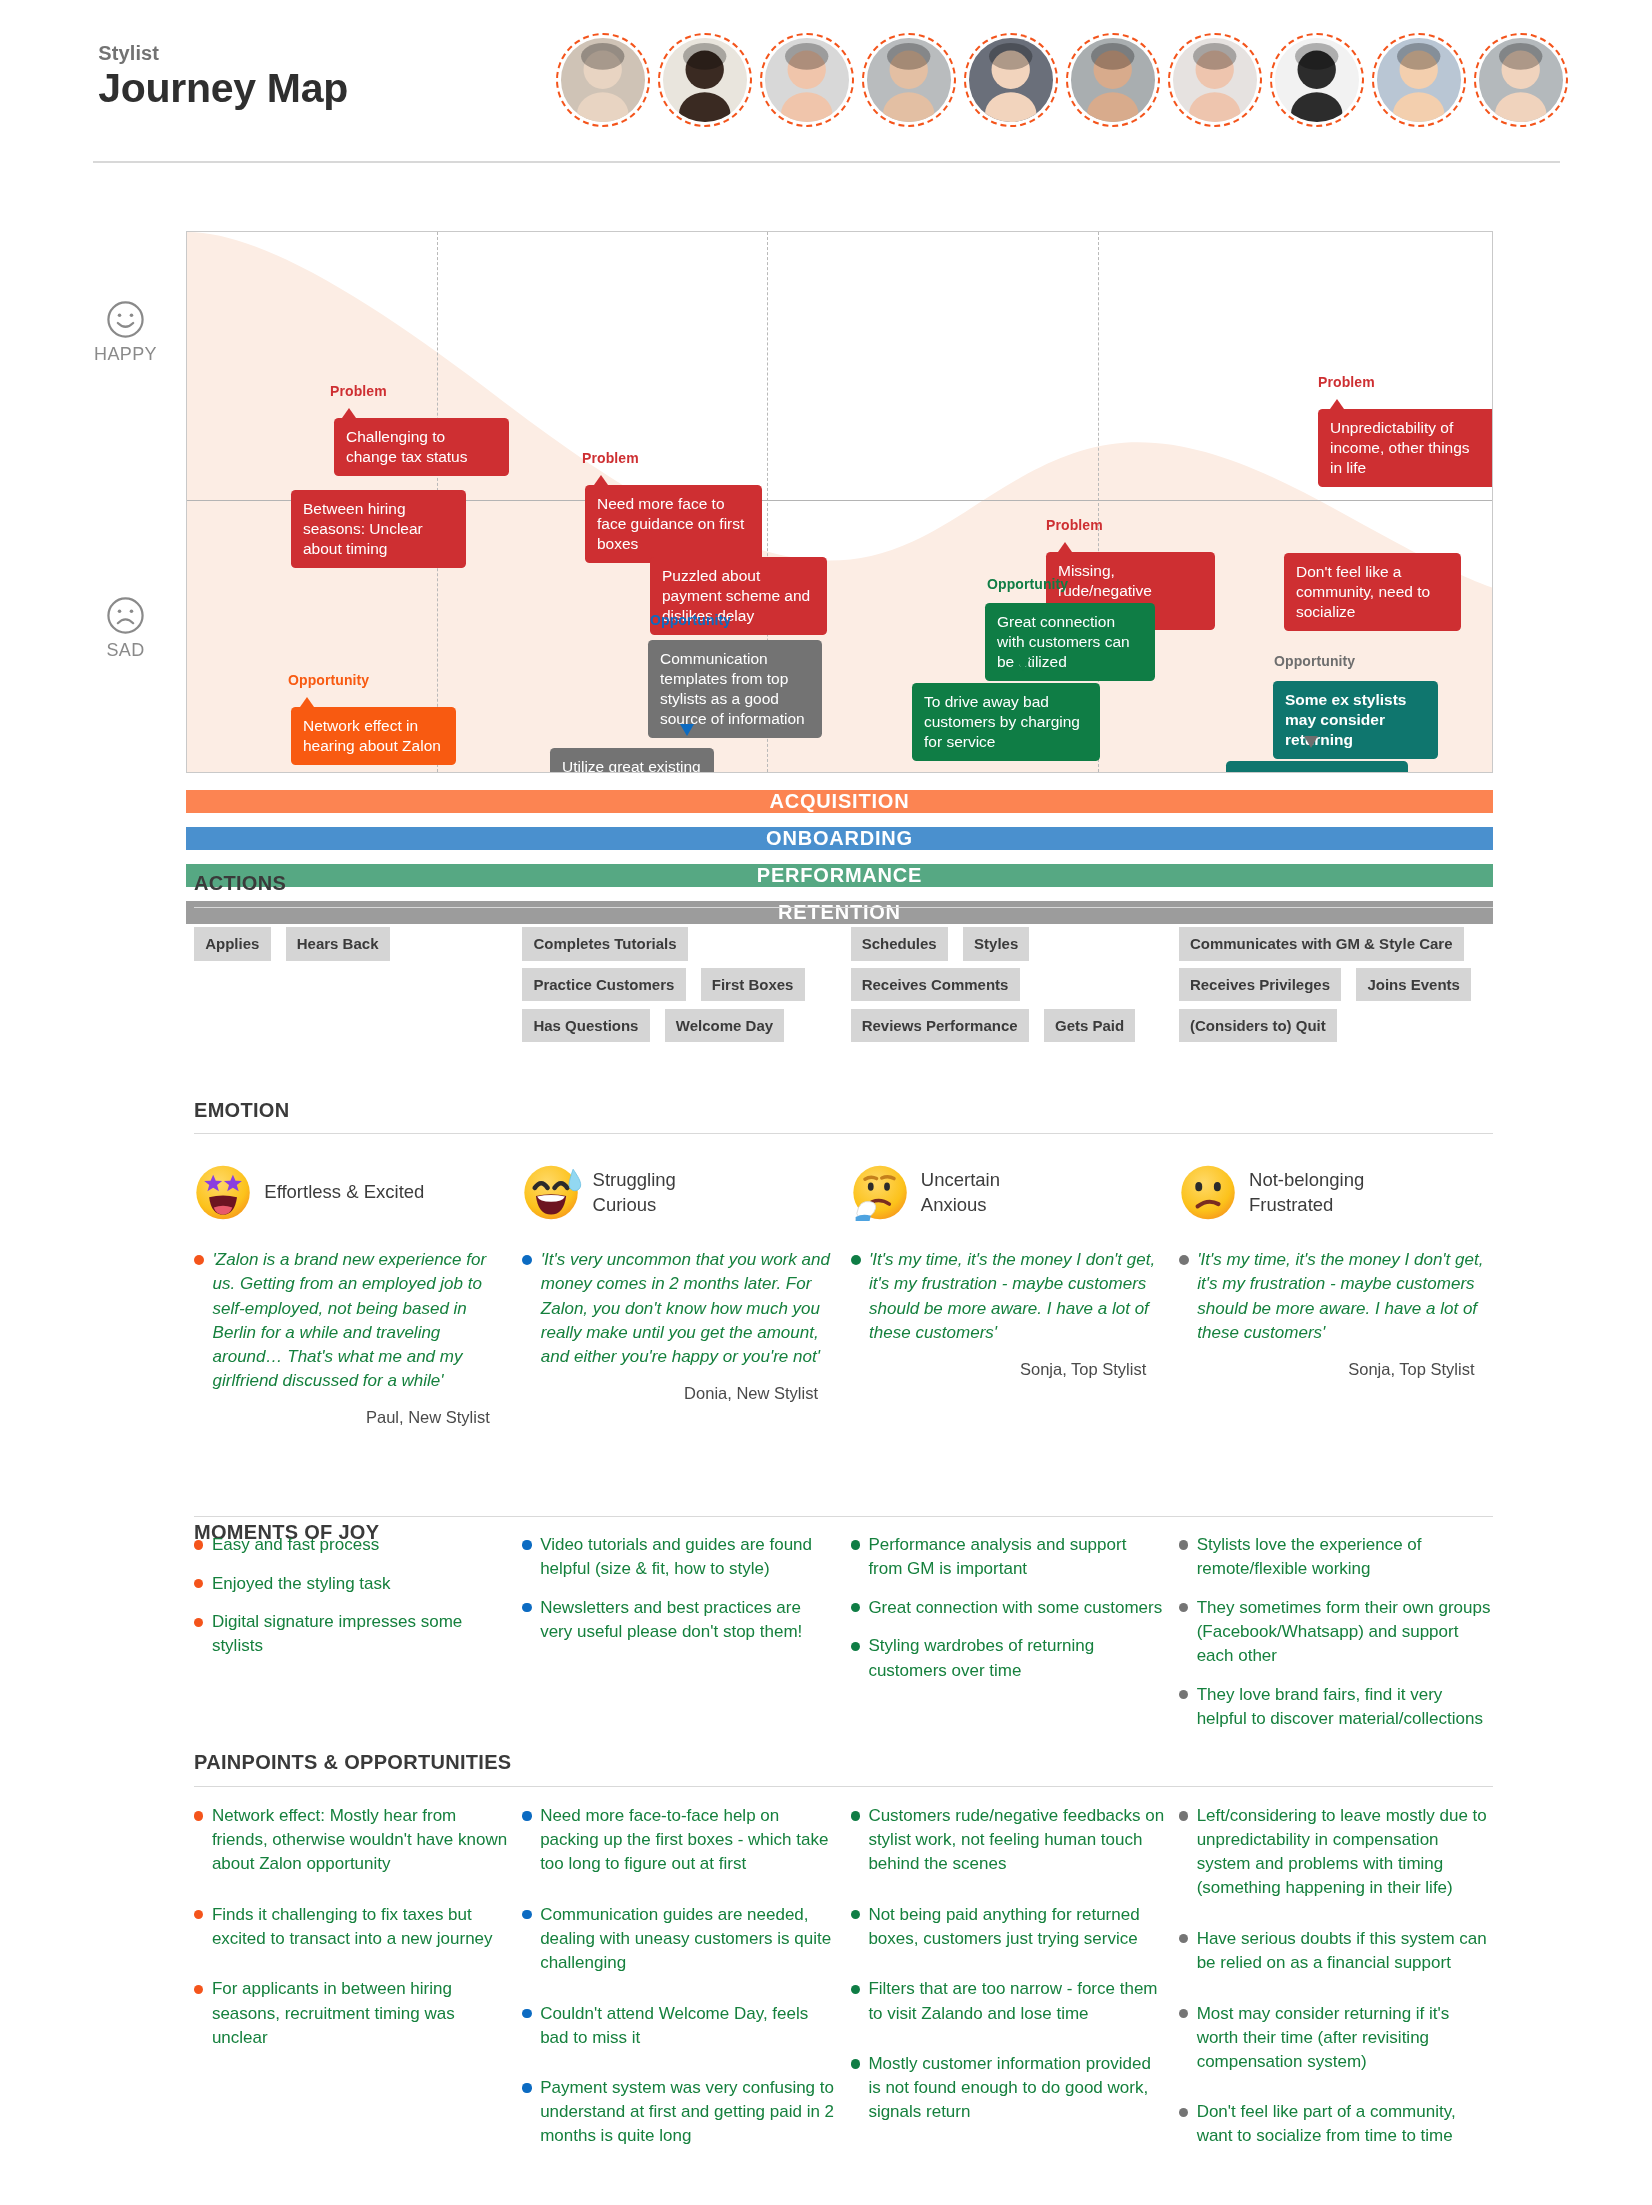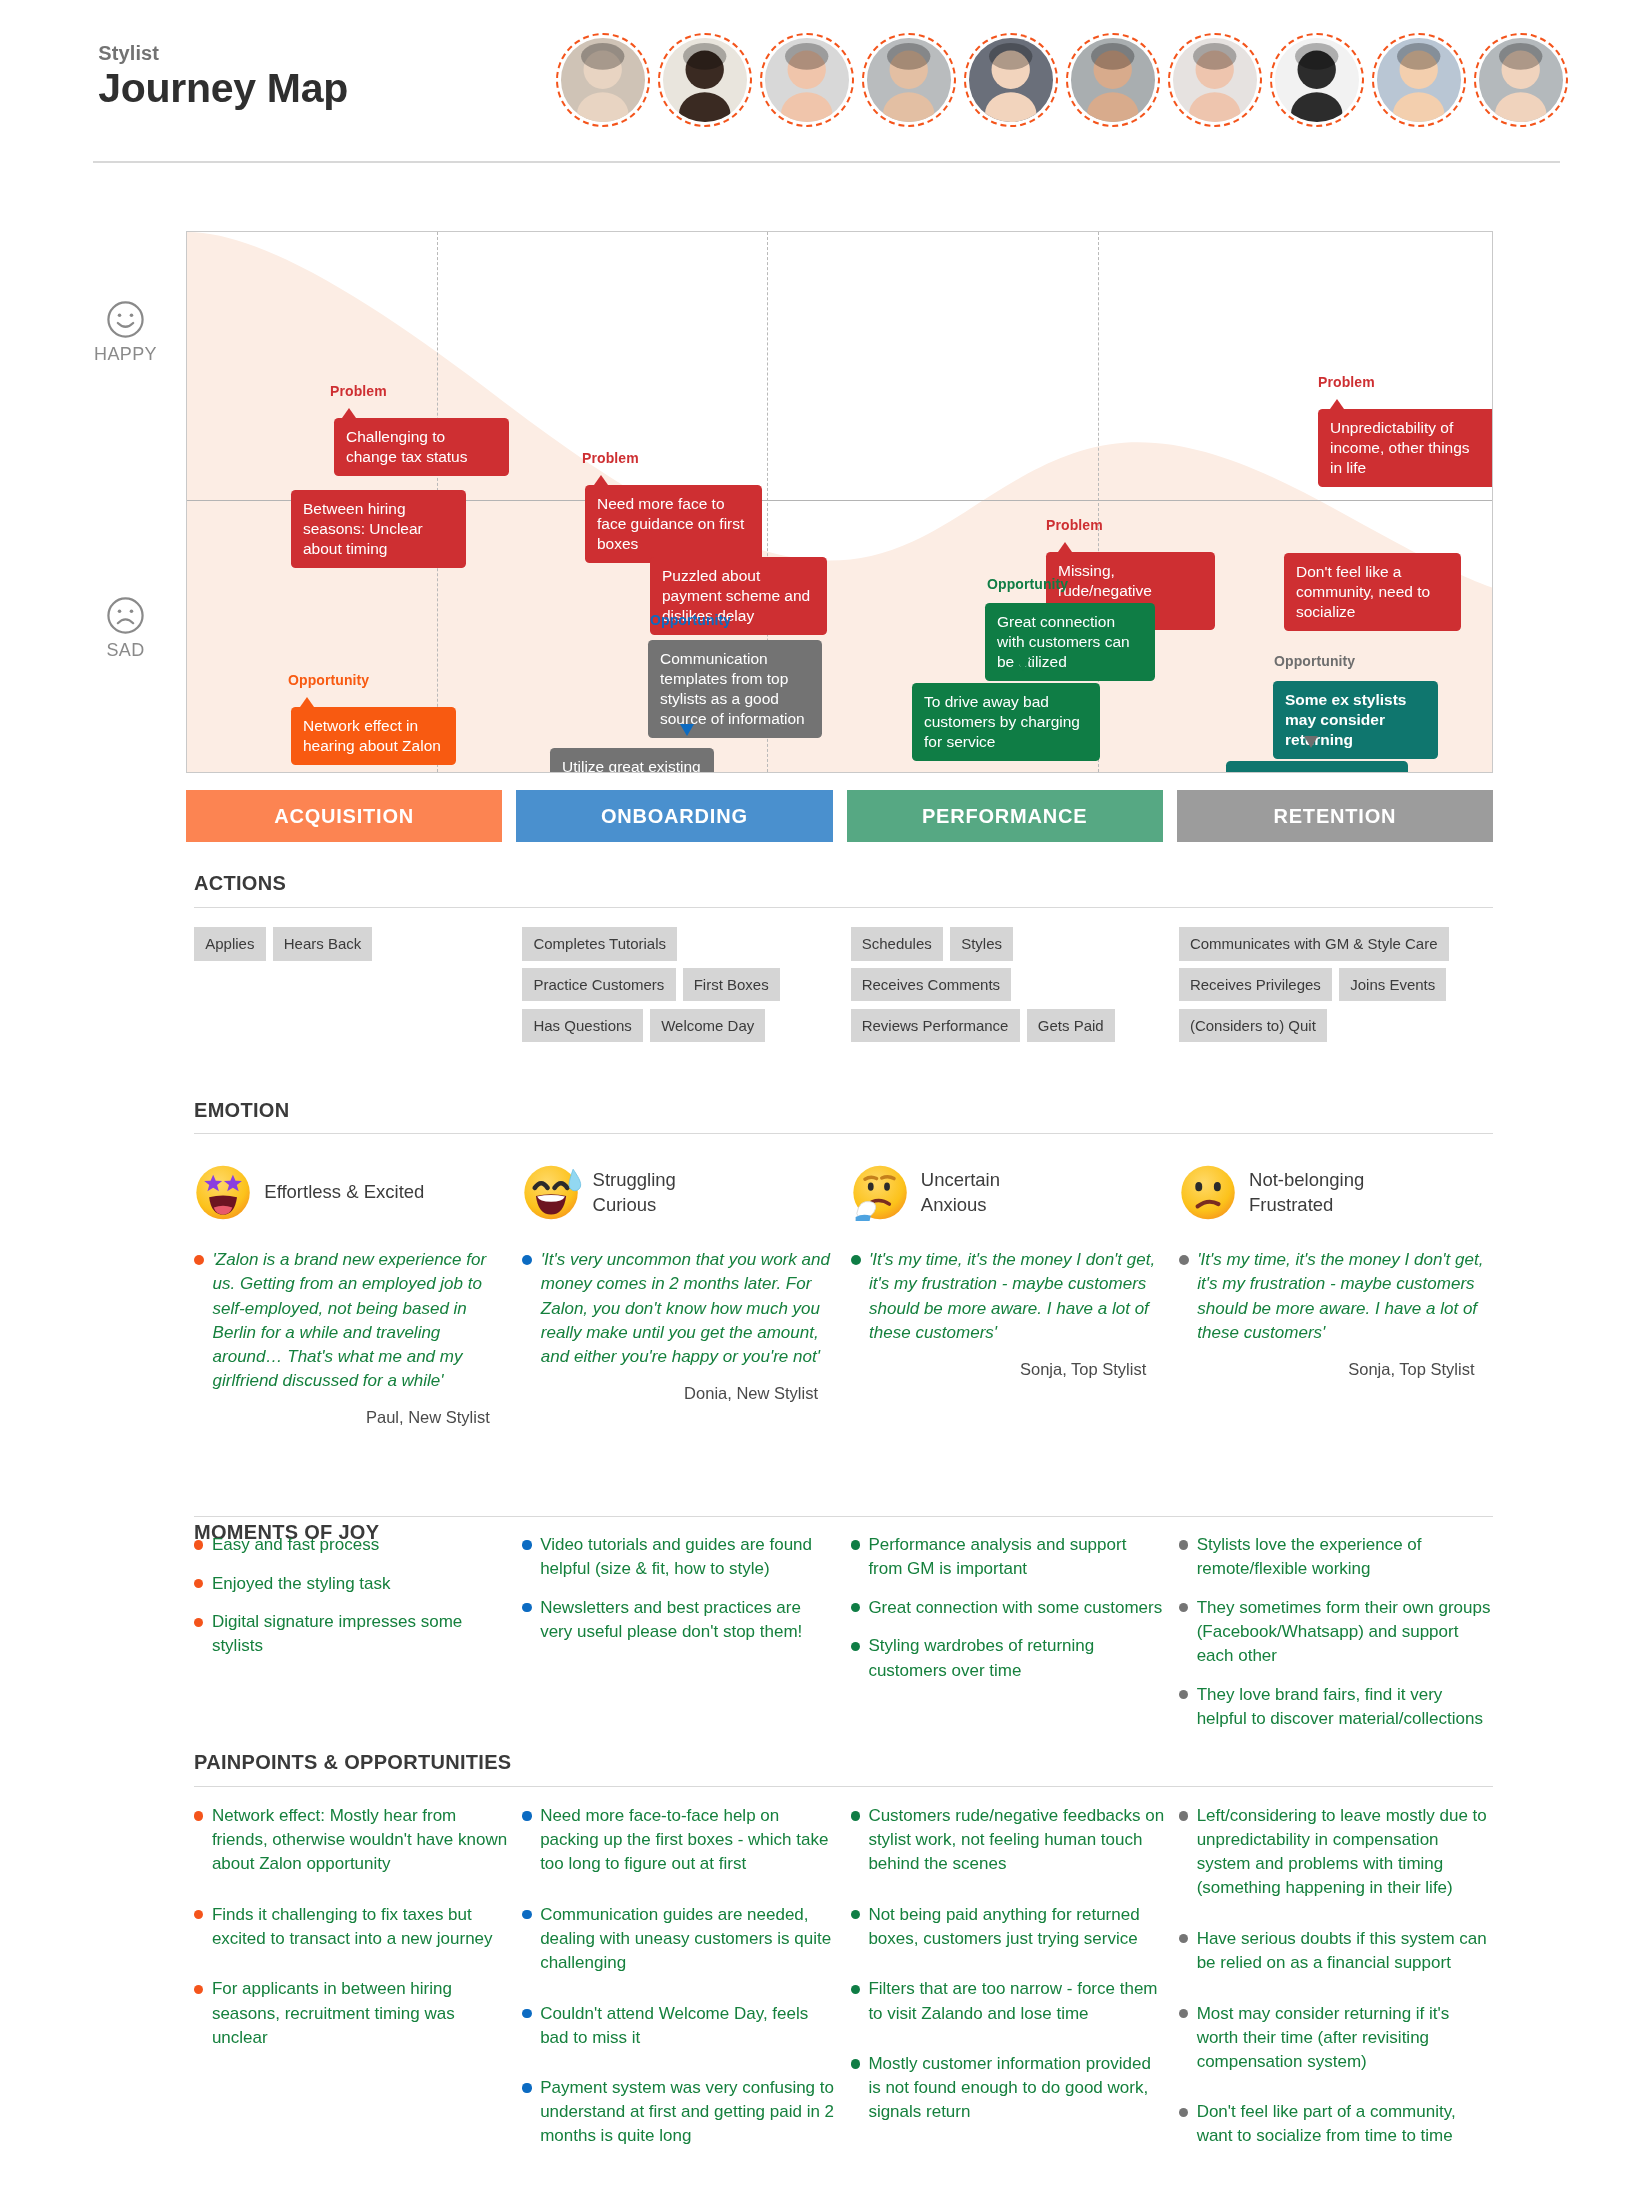--- a/index.html
+++ b/index.html
@@ -104,21 +104,21 @@
   .tu-red   { border-bottom: 10px solid #CE2F32; }
   .tu-orange{ border-bottom: 10px solid #F85A11; }
   .td-blue  { border-top: 12px solid #0C6BC2; }
   .td-green { border-top: 12px solid #0F7D45; }
   .td-gray  { border-top: 12px solid #6E6E6E; }
 
   
   .phases {
     position: absolute; left: 186px; top: 790px;
     width: 1307px; height: 52px;
-    display: flex; gap: 14px;
+    display: flex; gap: 14px; flex-direction: column;
   }
   .phase {
     flex: 1; display: flex; align-items: center; justify-content: center;
     color: #fff; font-size: 20px; font-weight: bold; letter-spacing: 0.8px;
   }
 
   
   .section-title {
     position: absolute; left: 194px;
     font-size: 20px; font-weight: bold; letter-spacing: 0.3px; color: #3a3a3a;
@@ -128,21 +128,21 @@
     background: #d9d9d9;
   }
 
   
   .actions-grid {
     position: absolute; left: 194px; top: 927px;
     width: 1299px;
     display: flex; gap: 14px;
   }
   .actions-col { flex: 1; }
-  .act-row { display: flex; gap: 7px; margin-bottom: 7.3px; }
+  .act-row { display: flex; gap: 15px; margin-bottom: 7.3px; font-weight: bold; }
   .chip {
     background: #d5d5d5; color: #3b3b3b;
     font-size: 15px;
     padding: 9.3px 11.2px;
     white-space: nowrap;
     line-height: 1;
     display: inline-block;
   }
   .act-row.empty { height: 45px; }
 

